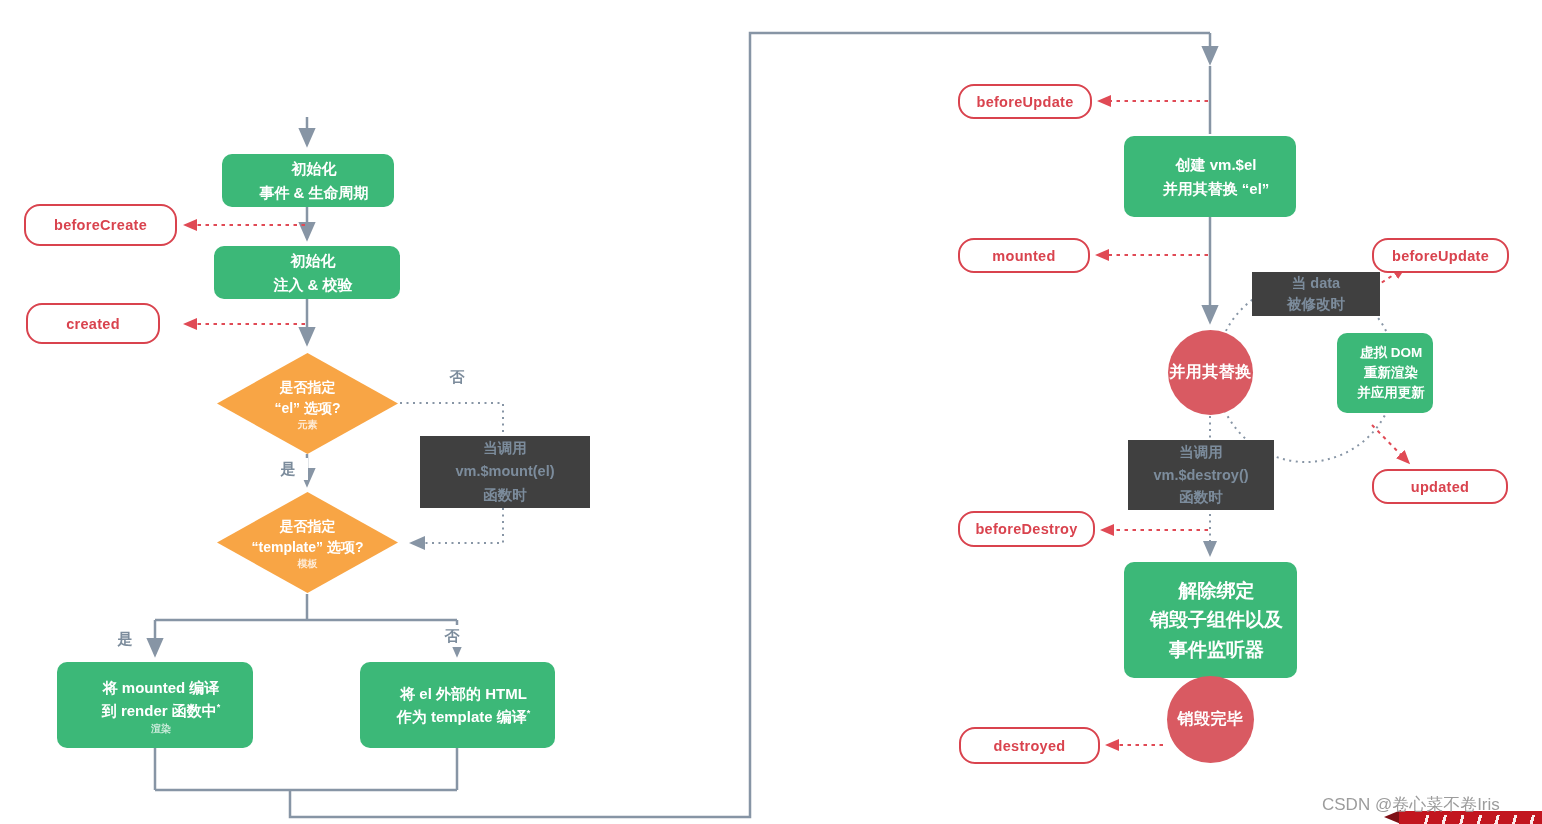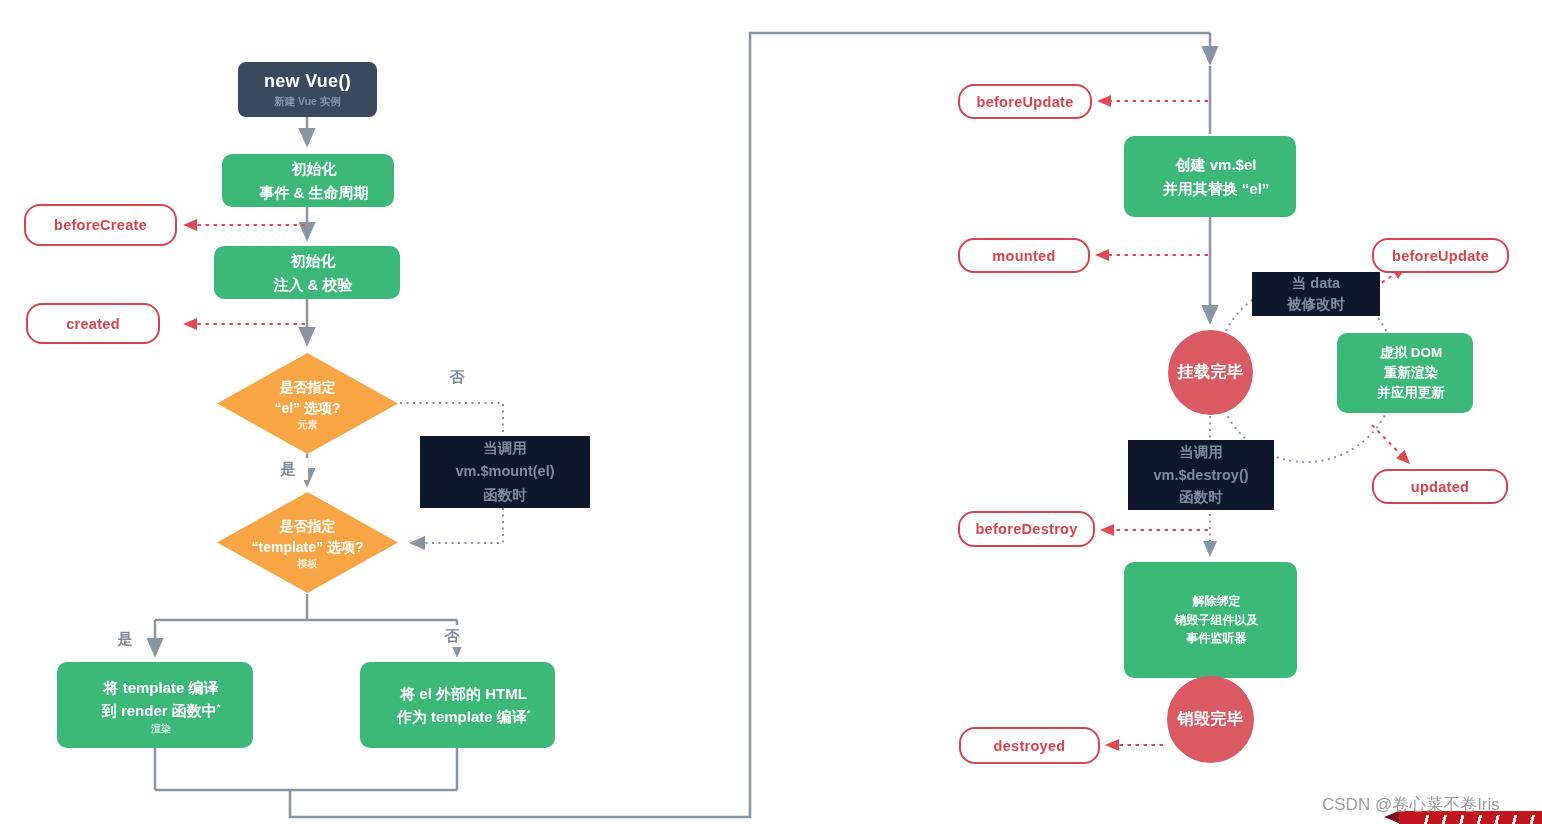--- a/index.html
+++ b/index.html
@@ -13,21 +13,21 @@
   .navy .t1{font-size:18px;font-weight:700;letter-spacing:.3px;}
   .navy .t2{font-size:10.5px;color:#8295AC;font-weight:700;margin-top:3px;}
   .green{background:#3CB878;border-radius:10px;color:#fff;font-weight:700;font-size:15px;line-height:1.55;padding-left:12px;}
   .green .sub{font-size:10px;color:rgba(255,255,255,.72);line-height:1.1;margin-top:1px;}
   .hook{background:#fff;border:2.5px solid #D9434E;border-radius:16px;color:#D9434E;font-weight:700;font-size:14.5px;letter-spacing:.3px;}
   .diamond{color:#fff;font-weight:700;font-size:14px;line-height:1.5;}
   .diamond .shape{position:absolute;left:0;top:0;width:100%;height:100%;background:#F8A545;
     clip-path:polygon(50% 0,100% 50%,50% 100%,0 50%);z-index:-1;}
   .diamond .sub{font-size:10px;color:rgba(255,255,255,.78);line-height:1.1;}
   .circle-node{background:#D95A62;border-radius:50%;color:#fff;font-weight:700;font-size:16px;letter-spacing:.5px;}
-  .note{color:#7C8C9C;font-weight:700;font-size:14.5px;line-height:1.6;background:#0f172a;}
+  .note{color:#7C8C9C;font-weight:700;font-size:14.5px;line-height:1.6;background:#404040;}
   .side-label{color:#7C8C9C;font-weight:700;font-size:15px;background:#fff;}
   sup{font-size:9px;vertical-align:super;}
   #watermark{position:absolute;left:1322px;top:793px;z-index:4;color:#9C9C9C;font-size:17px;white-space:nowrap;}
   #banner{position:absolute;left:1399px;top:811px;width:143px;height:13px;background:#C2161F;z-index:3;overflow:hidden;}
   #banner .strokes{position:absolute;left:18px;top:4px;width:120px;height:9px;
     background:repeating-linear-gradient(105deg,transparent 0 9px,rgba(255,255,255,.92) 9px 12px,transparent 12px 17px);}
   #banner-wedge{position:absolute;left:1384px;top:810px;z-index:3;width:0;height:0;
     border-top:7px solid transparent;border-bottom:7px solid transparent;border-right:17px solid #7E1016;}
 </style>
 </head>
@@ -72,24 +72,20 @@
       <line x1="305" y1="324" x2="186" y2="324" marker-end="url(#ar)"></line>
       <line x1="1208" y1="101" x2="1100" y2="101" marker-end="url(#ar)"></line>
       <line x1="1208" y1="255" x2="1098" y2="255" marker-end="url(#ar)"></line>
       <line x1="1355" y1="300" x2="1404" y2="268" marker-end="url(#ar)"></line>
       <line x1="1372" y1="425" x2="1408" y2="462" marker-end="url(#ar)"></line>
       <line x1="1208" y1="530" x2="1103" y2="530" marker-end="url(#ar)"></line>
       <line x1="1163" y1="745" x2="1108" y2="745" marker-end="url(#ar)"></line>
     </g>
   </svg>
 
-  <div class="node navy" style="left:238px;top:62px;width:139px;height:55px;">
-    <div class="t1">new Vue()</div>
-    <div class="t2">新建 Vue 实例</div>
-  </div>
 
   <div class="node green" style="left:222px;top:154px;width:172px;height:53px;">
     <div>初始化</div>
     <div>事件 &amp; 生命周期</div>
   </div>
 
   <div class="node hook" style="left:24px;top:204px;width:153px;height:42px;">
     <span>beforeCreate</span>
   </div>
 
@@ -122,21 +118,21 @@
     <div class="shape"></div>
     <div>是否指定</div>
     <div>“template” 选项?</div>
     <div class="sub">模板</div>
   </div>
 
   <div class="node side-label" style="left:105px;top:628px;width:40px;height:22px;">是</div>
   <div class="node side-label" style="left:432px;top:625px;width:40px;height:22px;">否</div>
 
   <div class="node green" style="left:57px;top:662px;width:196px;height:86px;">
-    <div>将 template 编译</div>
+    <div>将 mounted 编译</div>
     <div>
       <span>到 render 函数中</span><sup>*</sup>
     </div>
     <div class="sub">渲染</div>
   </div>
 
   <div class="node green" style="left:360px;top:662px;width:195px;height:86px;">
     <div>将 el 外部的 HTML</div>
     <div>
       <span>作为 template 编译</span><sup>*</sup>
@@ -159,44 +155,44 @@
   <div class="node note" style="left:1252px;top:272px;width:128px;height:44px;line-height:1.45;">
     <div>当 data</div>
     <div>被修改时</div>
   </div>
 
   <div class="node hook" style="left:1372px;top:238px;width:137px;height:35px;">
     <span>beforeUpdate</span>
   </div>
 
   <div class="node circle-node" style="left:1168px;top:330px;width:85px;height:85px;">
-    <span>挂载完毕</span>
-  </div>
-
-  <div class="node green" style="left:1337px;top:333px;width:136px;height:80px;font-size:13.5px;line-height:1.5;justify-content:center;">
+    <span>并用其替换</span>
+  </div>
+
+  <div class="node green" style="left:1337px;top:333px;width:96px;height:80px;font-size:13.5px;line-height:1.5;justify-content:center;">
     <div>虚拟 DOM</div>
     <div>重新渲染</div>
     <div>并应用更新</div>
   </div>
 
   <div class="node hook" style="left:1372px;top:469px;width:136px;height:35px;">
     <span>updated</span>
   </div>
 
   <div class="node note" style="left:1128px;top:440px;width:146px;height:70px;line-height:1.55;">
     <div>当调用</div>
     <div>vm.$destroy()</div>
     <div>函数时</div>
   </div>
 
   <div class="node hook" style="left:958px;top:511px;width:137px;height:36px;">
     <span>beforeDestroy</span>
   </div>
 
-  <div class="node green" style="left:1124px;top:562px;width:173px;height:116px;font-size:12px;">
+  <div class="node green" style="left:1124px;top:562px;width:173px;height:116px;font-size:19px;">
     <div>解除绑定</div>
     <div>销毁子组件以及</div>
     <div>事件监听器</div>
   </div>
 
   <div class="node circle-node" style="left:1167px;top:676px;width:87px;height:87px;">
     <span>销毁完毕</span>
   </div>
 
   <div class="node hook" style="left:959px;top:727px;width:141px;height:37px;">

